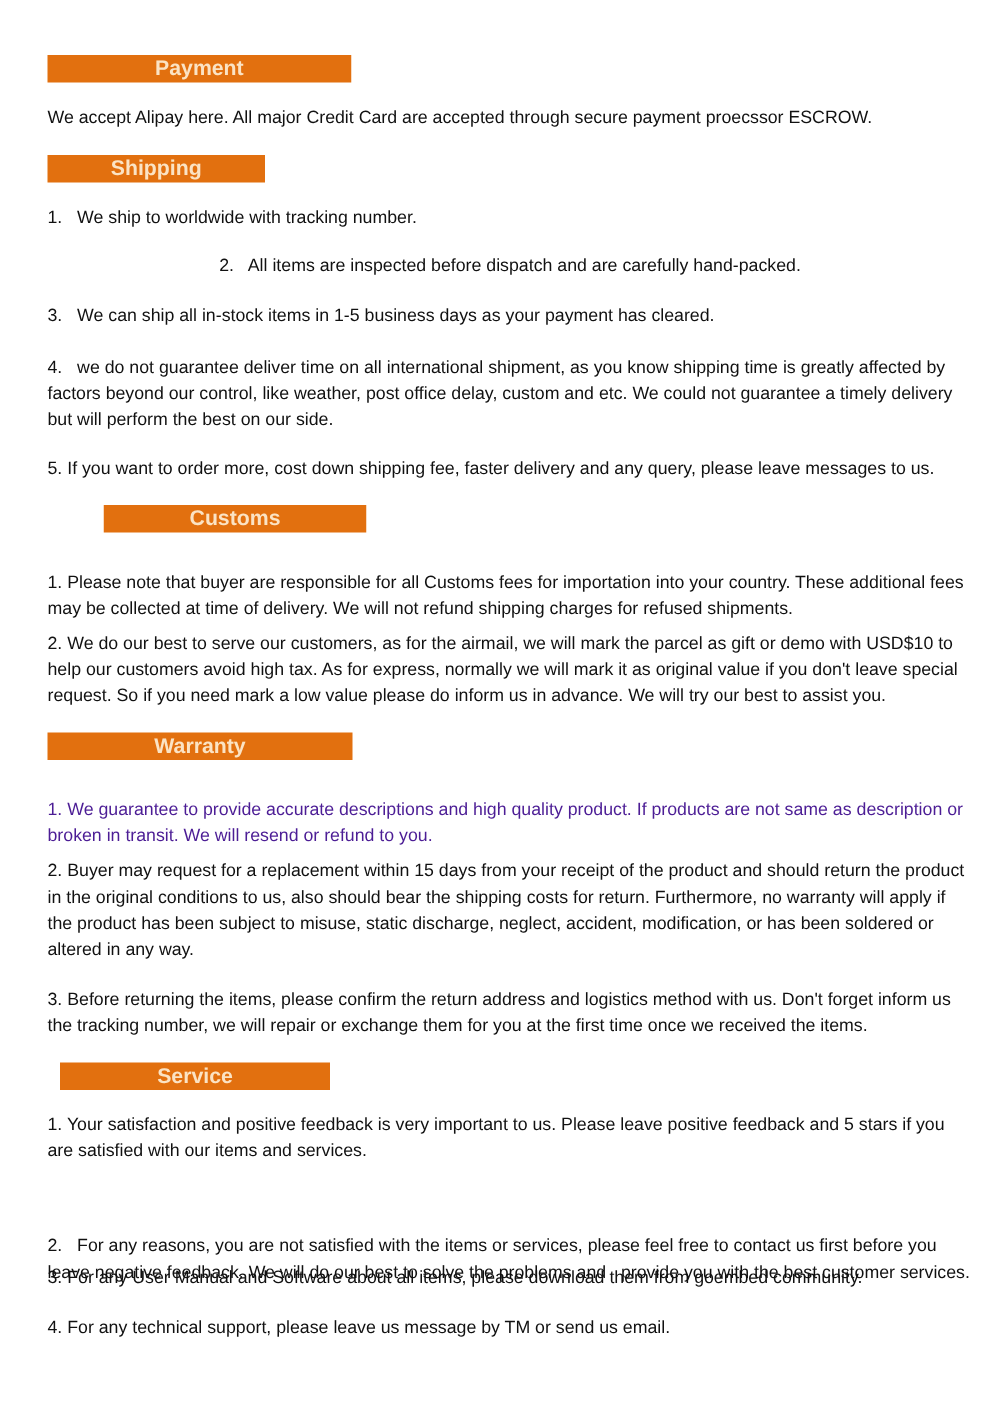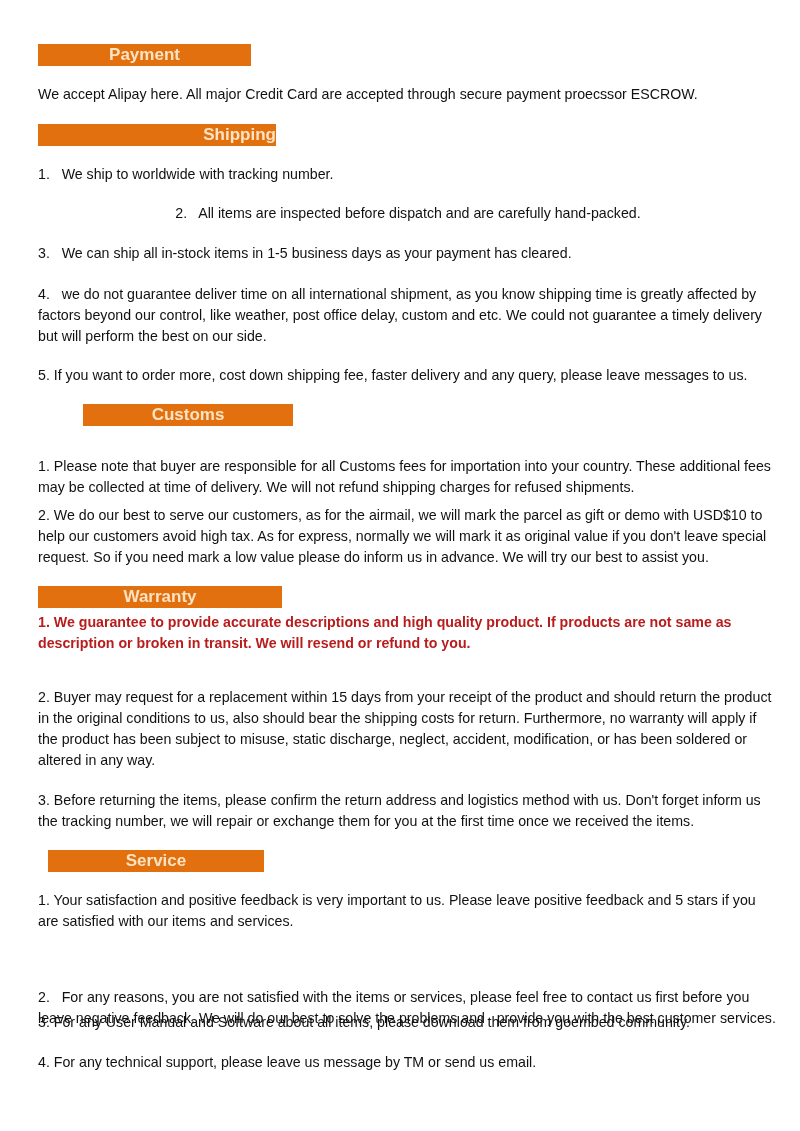--- a/index.html
+++ b/index.html
@@ -6,36 +6,36 @@
   body { width:800px; height:1131px; position:relative; overflow:hidden;
          font-family:"Liberation Sans", sans-serif; color:#111111; }
   .bar { position:absolute; height:22px; background:#e2700f; color:#fbe3c4;
          font-weight:bold; font-size:17px; line-height:22px; text-align:center; }
   .p { position:absolute; left:38px; width:740px; font-size:14.2px; line-height:21px;
        white-space:pre-wrap; }
 </style>
 </head>
 <body>
 
-<div class="bar" style="left: 38px; top: 44px; width: 213px; background: rgb(226, 112, 15); color: rgb(251, 227, 196);">Payment</div>
+<div class="bar" style="left: 38px; top: 44px; width: 243px; background: rgb(226, 112, 15); color: rgb(251, 227, 196);">Payment</div>
 <div class="p" style="top: 84px; color: rgb(17, 17, 17);">We accept Alipay here. All major Credit Card are accepted through secure payment proecssor ESCROW.</div>
 
-<div class="bar" style="left: 38px; top: 124px; width: 238px; background: rgb(226, 112, 15); color: rgb(251, 227, 196); text-align: right;">Shipping</div>
+<div class="bar" style="left: 38px; top: 124px; width: 174px; background: rgb(226, 112, 15); color: rgb(251, 227, 196);">Shipping</div>
 <div class="p" style="top: 164px; color: rgb(17, 17, 17);">1.   We ship to worldwide with tracking number.</div>
 <div class="p" style="top: 203px; color: rgb(17, 17, 17); text-align: center;">2.   All items are inspected before dispatch and are carefully hand-packed.</div>
 <div class="p" style="top: 243px; color: rgb(17, 17, 17);">3.   We can ship all in-stock items in 1-5 business days as your payment has cleared.</div>
 <div class="p" style="top: 284px; color: rgb(17, 17, 17);">4.   we do not guarantee deliver time on all international shipment, as you know shipping time is greatly affected by factors beyond our control, like weather, post office delay, custom and etc. We could not guarantee a timely delivery but will perform the best on our side.</div>
 <div class="p" style="top: 365px; color: rgb(17, 17, 17);">5. If you want to order more, cost down shipping fee, faster delivery and any query, please leave messages to us.</div>
 
 <div class="bar" style="left: 43px; top: 404px; width: 210px; background: rgb(226, 112, 15); color: rgb(251, 227, 196); margin-left: 40px;">Customs</div>
 <div class="p" style="top: 444px; color: rgb(17, 17, 17); margin-top: 12px;">1. Please note that buyer are responsible for all Customs fees for importation into your country. These additional fees may be collected at time of delivery. We will not refund shipping charges for refused shipments.</div>
 <div class="p" style="top: 505px; color: rgb(17, 17, 17);">2. We do our best to serve our customers, as for the airmail, we will mark the parcel as gift or demo with USD$10 to help our customers avoid high tax. As for express, normally we will mark it as original value if you don't leave special request. So if you need mark a low value please do inform us in advance. We will try our best to assist you.</div>
 
 <div class="bar" style="left: 38px; top: 586px; width: 244px; background: rgb(226, 112, 15); color: rgb(251, 227, 196);">Warranty</div>
-<div class="p" style="top: 612px; color: #b91c1c; font-weight: bold;">1. We guarantee to provide accurate descriptions and high quality product. If products are not same as description or broken in transit. We will resend or refund to you.</div>
+<div class="p" style="top: 638px; color: #4c1d95;">1. We guarantee to provide accurate descriptions and high quality product. If products are not same as description or broken in transit. We will resend or refund to you.</div>
 <div class="p" style="top: 687px; color: rgb(17, 17, 17);">2. Buyer may request for a replacement within 15 days from your receipt of the product and should return the product in the original conditions to us, also should bear the shipping costs for return. Furthermore, no warranty will apply if the product has been subject to misuse, static discharge, neglect, accident, modification, or has been soldered or altered in any way.</div>
 <div class="p" style="top: 790px; color: rgb(17, 17, 17);">3. Before returning the items, please confirm the return address and logistics method with us. Don't forget inform us the tracking number, we will repair or exchange them for you at the first time once we received the items.</div>
 
 <div class="bar" style="left: 48px; top: 850px; width: 216px; background: rgb(226, 112, 15); color: rgb(251, 227, 196);">Service</div>
 <div class="p" style="top: 890px; color: rgb(17, 17, 17);">1. Your satisfaction and positive feedback is very important to us. Please leave positive feedback and 5 stars if you are satisfied with our items and services.</div>
 <div class="p" style="top: 951px; color: rgb(17, 17, 17); margin-top: 36px;">2.   For any reasons, you are not satisfied with the items or services, please feel free to contact us first before you leave negative feedback. We will do our best to solve the problems and   provide you with the best customer services.</div>
 <div class="p" style="top: 1012px; color: rgb(17, 17, 17);">3. For any User Manual and Software about all items, please download them from goembed community.</div>
 <div class="p" style="top: 1052px; color: rgb(17, 17, 17);">4. For any technical support, please leave us message by TM or send us email.</div>
 
 </body></html>

